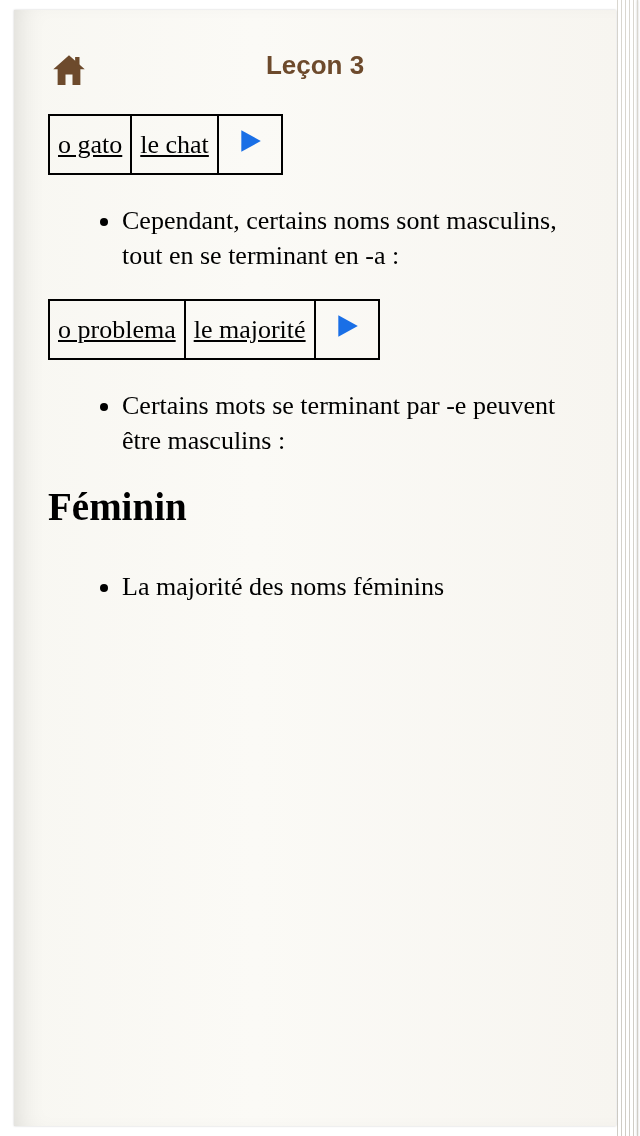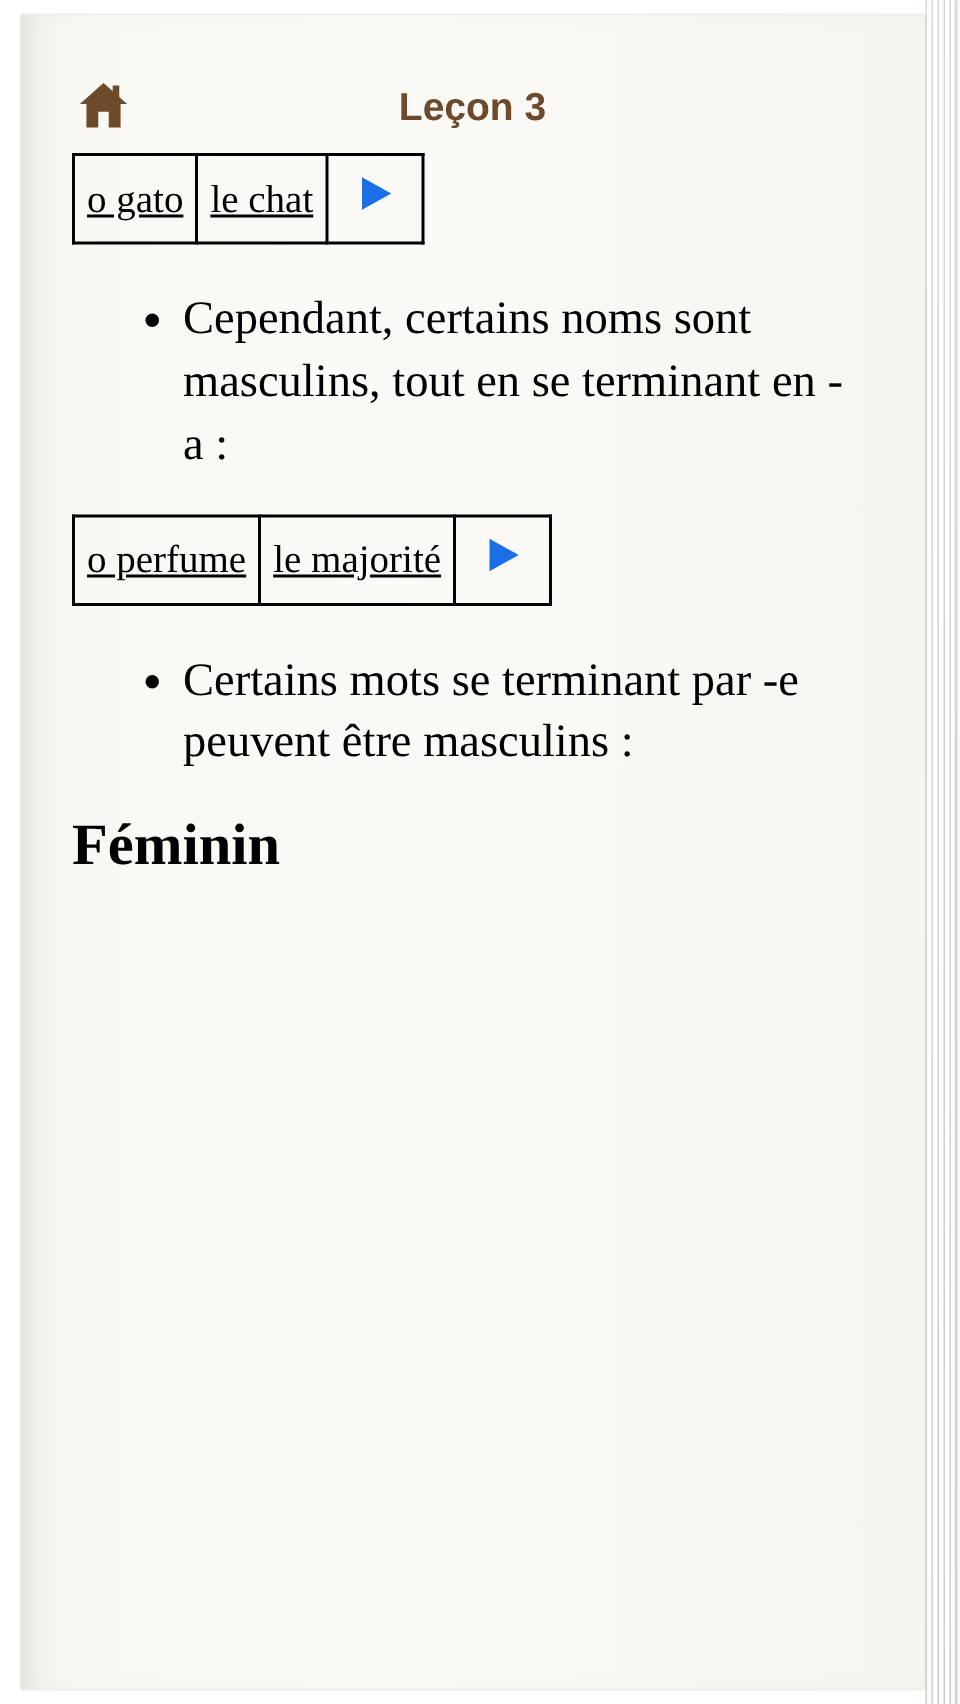--- a/index.html
+++ b/index.html
@@ -34,22 +34,22 @@
     bottom: 10px;
     background: linear-gradient(to right, #f8f7f2 0%, #fbfaf6 40%, #f7f5f0 100%);
     box-shadow: inset 20px 0 30px -20px rgba(0,0,0,0.15),
                 0 0 2px rgba(0,0,0,0.2);
   }
   .page-content {
     padding: 40px 34px 40px 34px;
   }
   .header {
     display: flex;
-    align-items: center;
-    margin-bottom: 10px;
+    align-items: flex-start;
+    margin-bottom: 22px;
   }
   .home-icon {
     width: 42px;
     height: 42px;
     cursor: pointer;
     flex-shrink: 0;
   }
   .title {
     flex: 1;
     text-align: center;
@@ -80,21 +80,21 @@
     width: 26px;
     height: 26px;
     display: inline-block;
   }
   ul.notes {
     list-style: disc;
     padding-left: 74px;
     margin-bottom: 26px;
   }
   ul.notes li {
-    font-size: 31px;
+    font-size: 26px;
     line-height: 1.35;
     color: #000;
     padding-right: 10px;
   }
   h2.section {
     font-size: 39px;
     font-weight: bold;
     color: #000;
     margin-top: 10px;
     margin-bottom: 40px;
@@ -141,35 +141,38 @@
     </tbody>
       </table>
 
     <ul class="notes">
       <li>Cependant, certains noms sont masculins, tout en se terminant en -a :</li>
     </ul>
 
     <table class="vocab">
       <tbody>
           <tr>
-        <td>o perfume</td>
+        <td>o problema</td>
         <td>le majorité</td>
         <td class="play-cell">
           <span class="play-icon">
             <svg viewBox="0 0 24 24" width="26" height="26">
                   <path d="M4 2 L22 12 L4 22 Z" fill="#1a6fe6"></path>
                 </svg>
           </span>
         </td>
       </tr>
     </tbody>
       </table>
 
     <ul class="notes">
       <li>Certains mots se terminant par -e peuvent être masculins :</li>
     </ul>
 
 
     <h2 class="section">Féminin</h2>
 
+    <ul class="notes">
+      <li>La majorité des noms féminins</li>
+    </ul>
 
   </div>
 </div>
 
 </body></html>

